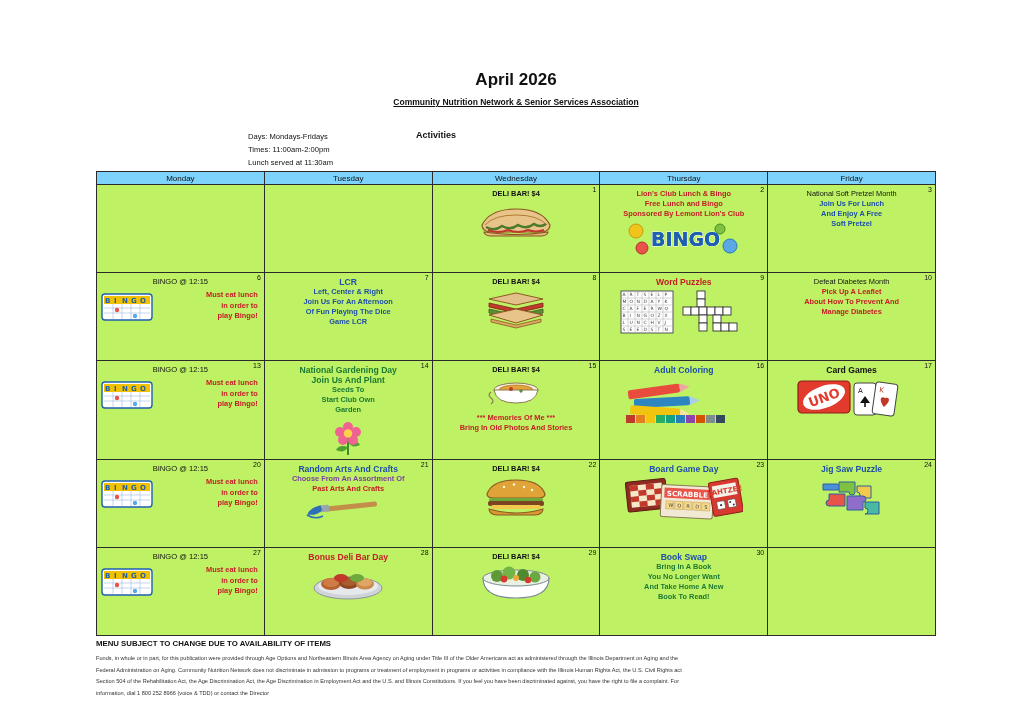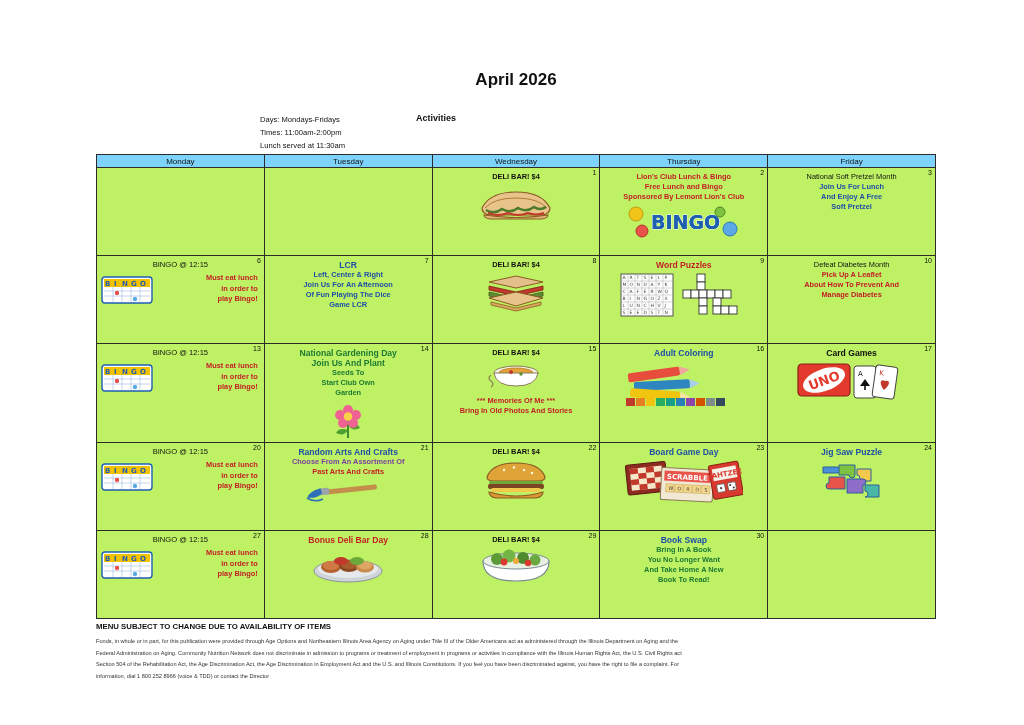--- a/index.html
+++ b/index.html
@@ -42,21 +42,21 @@
     position: relative;
     height: 58px;
     margin-top: 6px;
     font-size: 7.6px;
     color: #111;
   }
   .hdr-col-left {
     position: absolute; left: 6px; top: 4px; line-height: 13px;
   }
   .hdr-col-mid {
-    position: absolute; left: 164px; top: 4px; line-height: 13px;
+    position: absolute; left: 152px; top: 4px; line-height: 13px;
   }
   .hdr-col-act {
     position: absolute; left: 320px; top: 17px;
     font-weight: bold; font-size: 9px;
   }
   .hdr-col-right {
     position: absolute; right: 0px; top: 17px; line-height: 13px; text-align: left;
   }
   
   table.cal {
@@ -129,20 +129,21 @@
   }
   svg { display: block; }
 </style>
 </head>
 <body>
 
 <div class="page">
   <div class="sheet">
 
     <div class="title">April 2026</div>
+    <div class="subtitle">Community Nutrition Network &amp; Senior Services Association</div>
 
     <div class="header-block">
       <div class="hdr-col-mid">
         <div style="height:13px"></div>
         <div>Days: Mondays-Fridays</div>
         <div>Times: 11:00am-2:00pm</div>
         <div>Lunch served at 11:30am</div>
       </div>
       <div class="hdr-col-act">Activities</div>
     </div>

